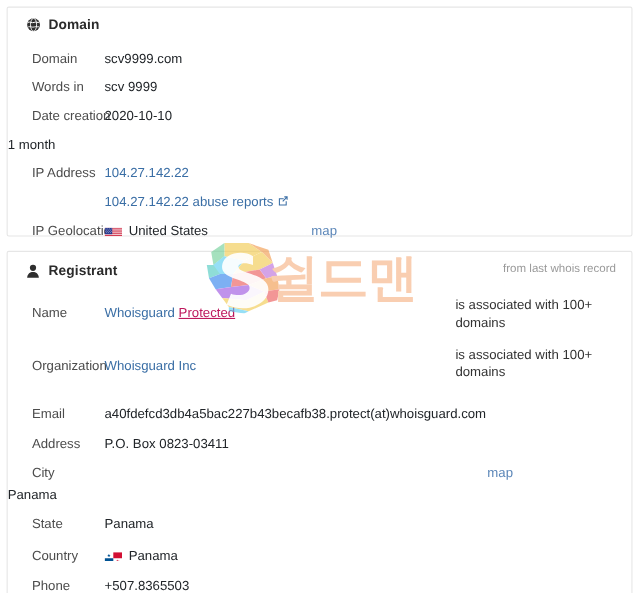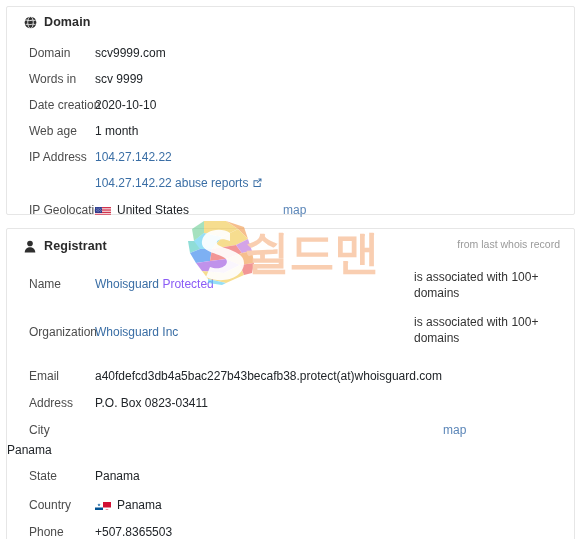--- a/index.html
+++ b/index.html
@@ -100,21 +100,21 @@
     font-size: 12px;
     line-height: 20px;
   }
 
   a.link, .link {
     color: #3a6ea5;
     text-decoration: none;
     cursor: pointer;
   }
   .link-strong { color: #4a7ebb; }
-  .link-muted  { color: #8b5cf6; }
+  .link-muted  { color: #be185d; text-decoration: underline; }
   .link-map {
     color: #5b86b8;
     font-size: 12px;
     text-decoration: none;
     cursor: pointer;
   }
 
   .map-col {
     position: absolute;
     font-size: 12px;
@@ -203,21 +203,20 @@
         <div class="row-label">Words in</div>
         <div class="row-value">scv 9999</div>
       </div>
 
       <div class="row" style="margin-top:3px;">
         <div class="row-label">Date creation</div>
         <div class="row-value">2020-10-10</div>
       </div>
 
       <div class="row" style="margin-top:3px;">
-        <div class="row-label">Web age</div>
         <div class="row-value">1 month</div>
       </div>
 
       <div class="row" style="margin-top:3px;">
         <div class="row-label">IP Address</div>
         <div class="row-value">
           <a class="link">104.27.142.22</a>
         </div>
       </div>
 

